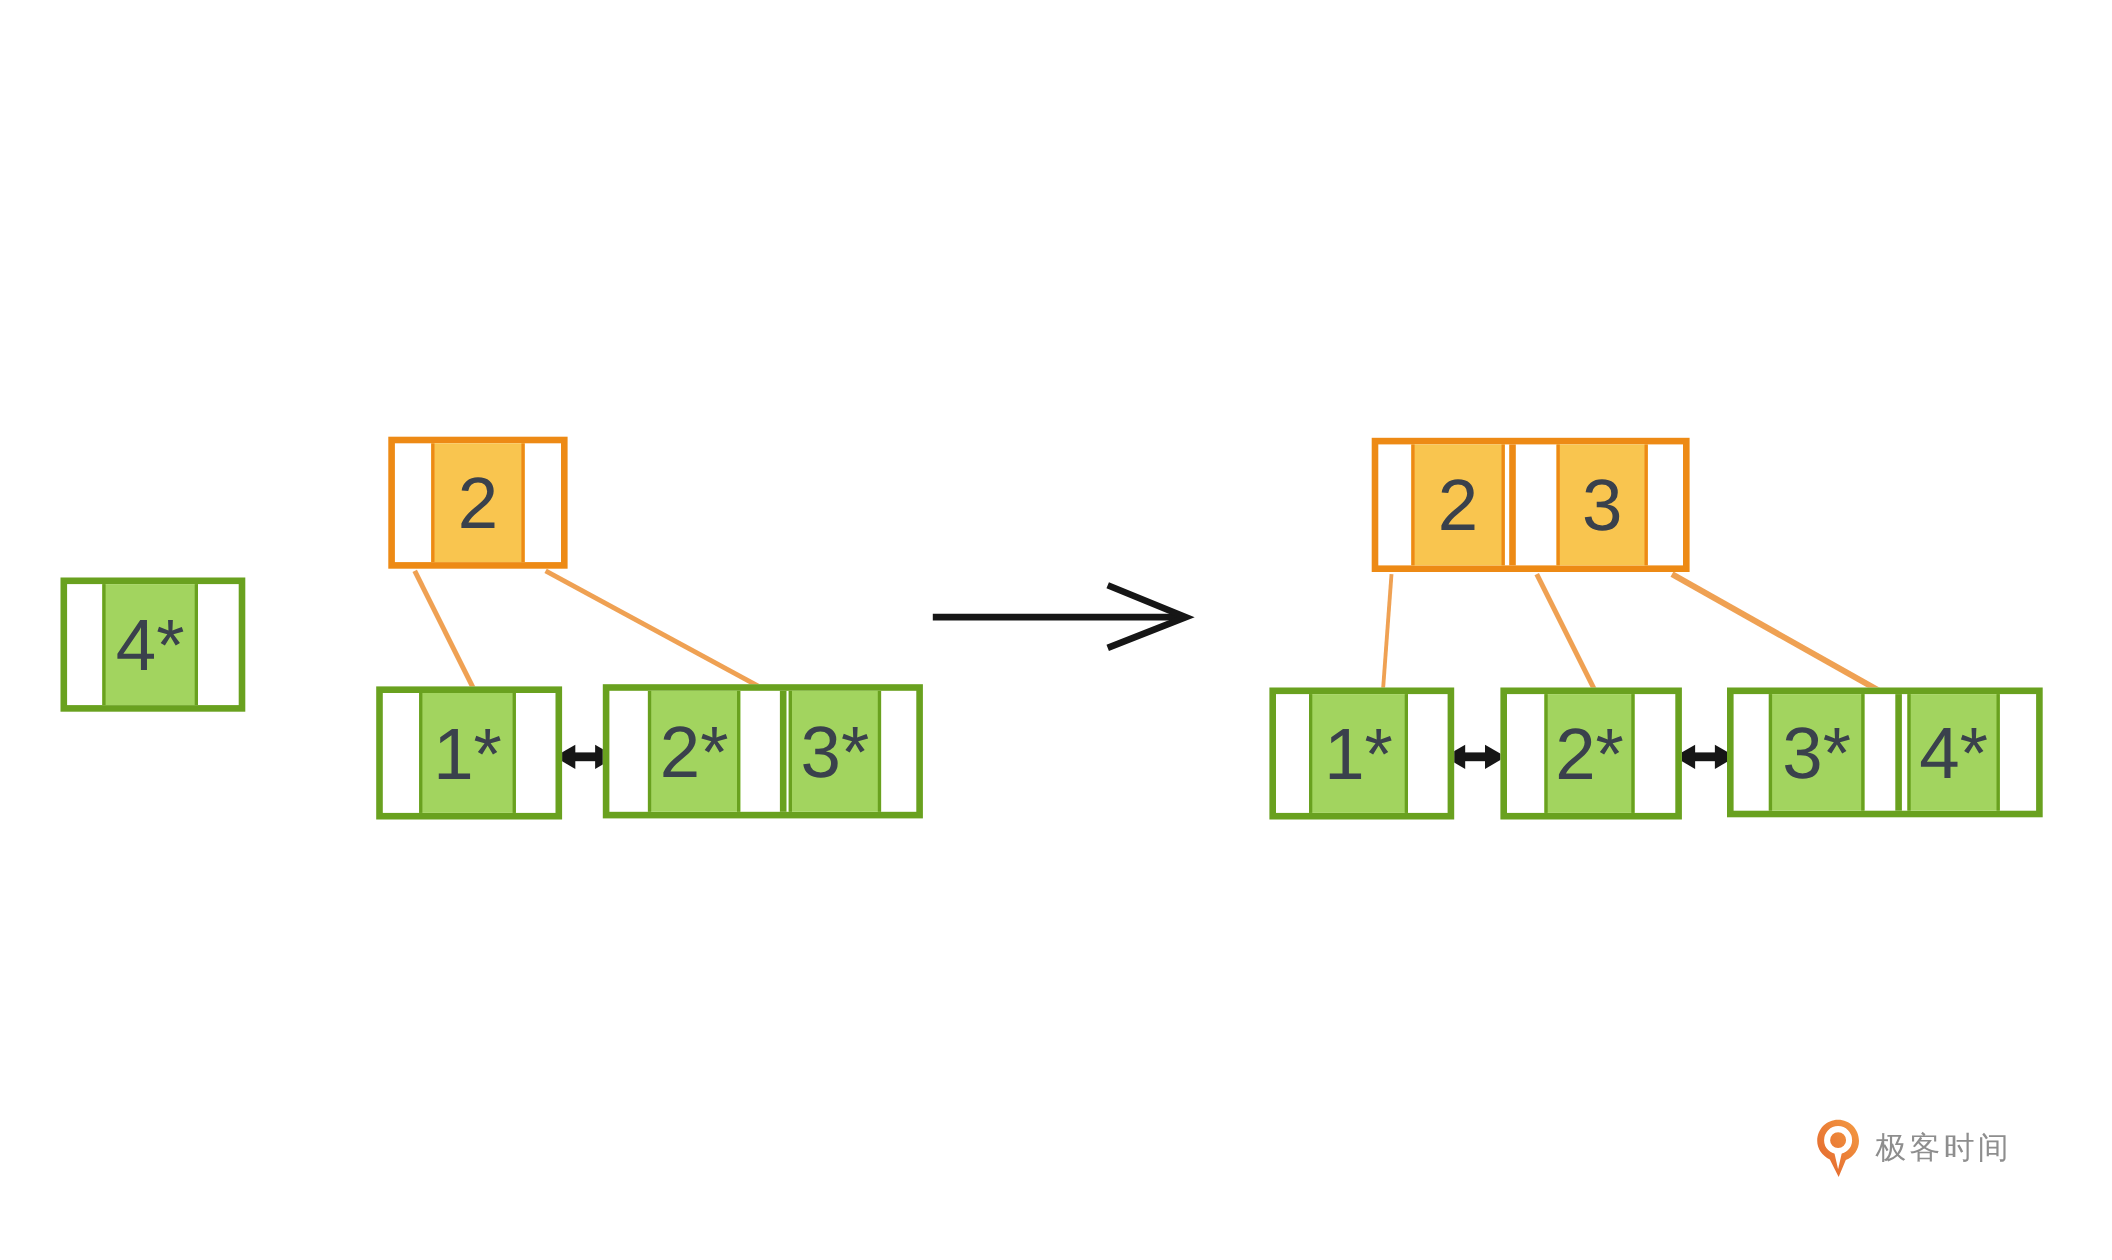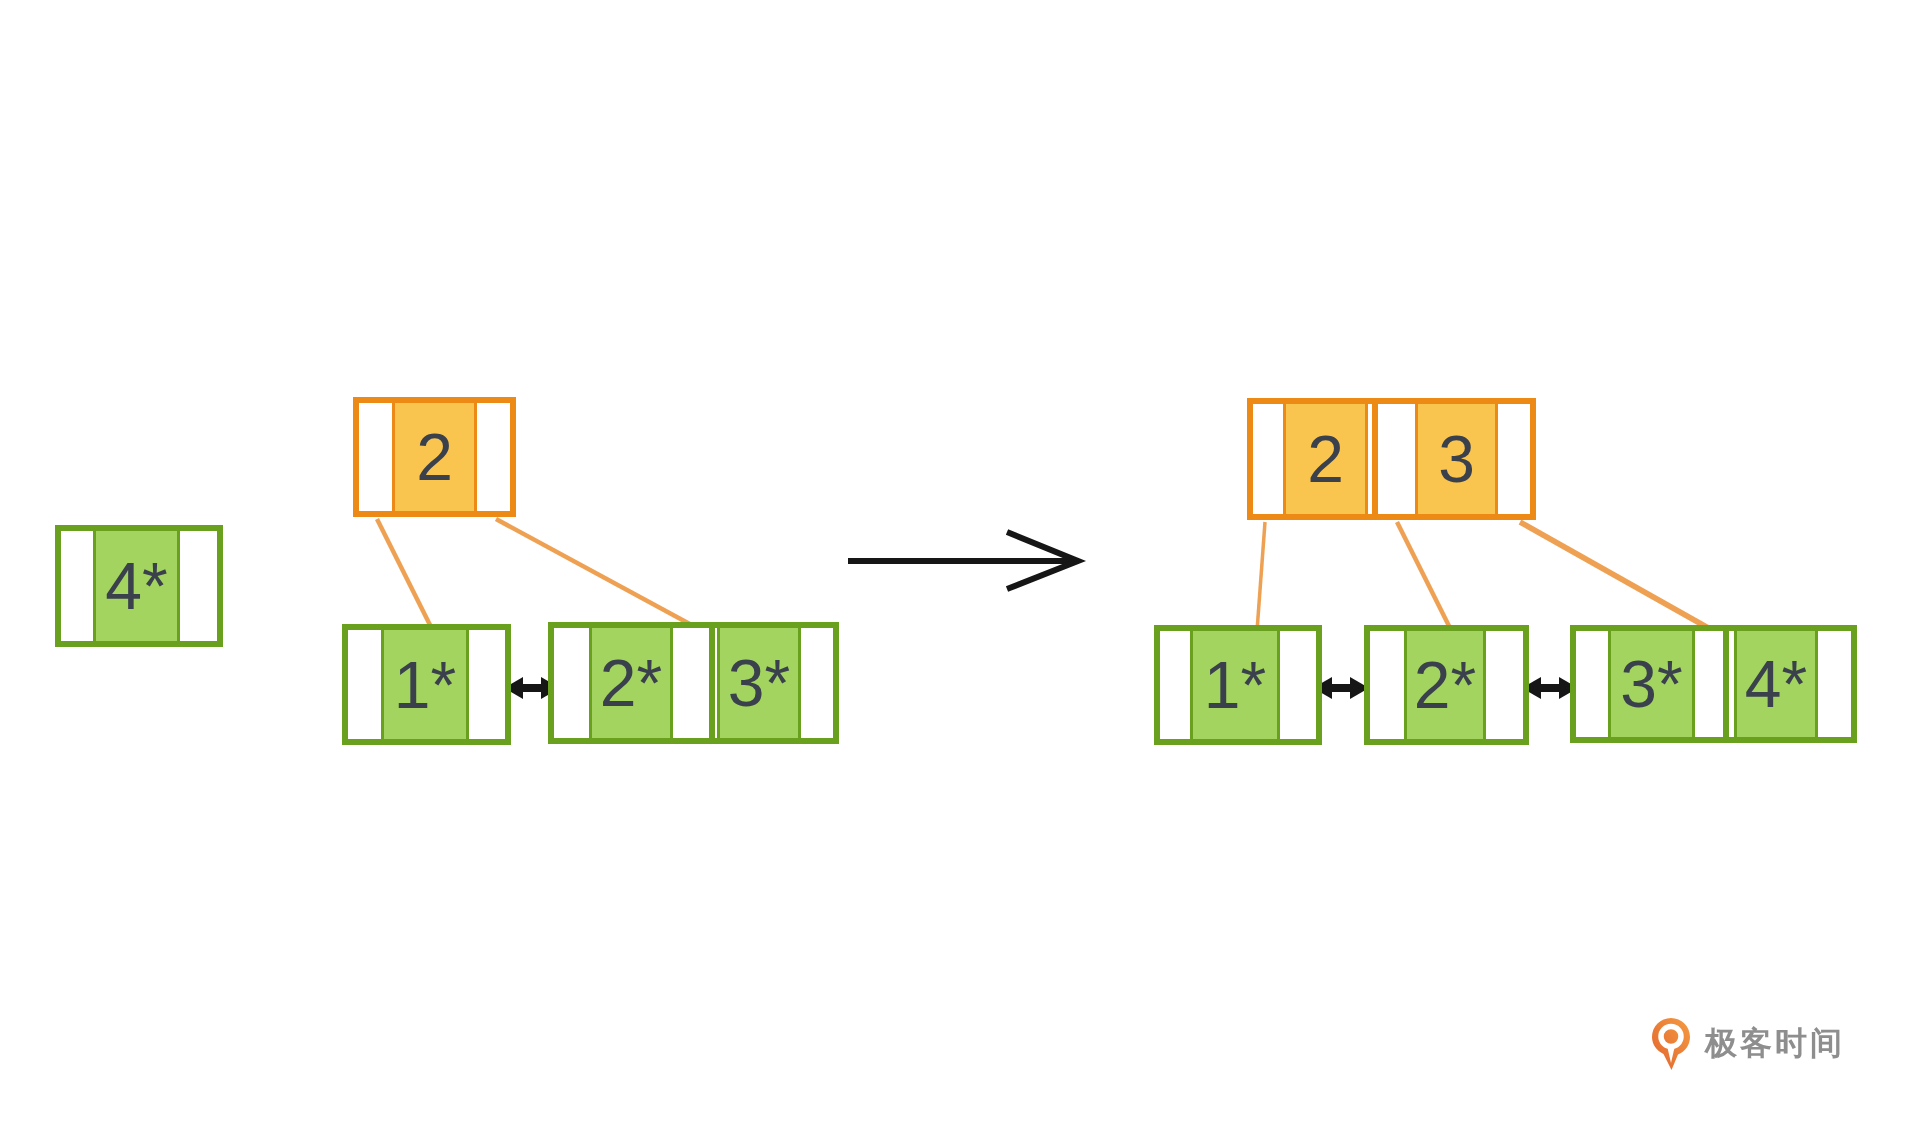--- a/index.html
+++ b/index.html
@@ -28,21 +28,21 @@
   }
   .cell.gfill{background:var(--green-fill);border-left:3px solid var(--green-border);border-right:3px solid var(--green-border);}
   .cell.ofill{background:var(--orange-fill);border-left:3px solid var(--orange-border);border-right:3px solid var(--orange-border);}
   .vdivider{position:absolute;top:0;bottom:0;width:6px;z-index:3;}
   .vdivider.green{background:var(--green-border);}
   .vdivider.orange{background:var(--orange-border);}
   #logo{
     position:absolute;left:1650px;top:1016px;display:flex;align-items:center;gap:13px;z-index:2;
   }
   #logo .logo-text{
-    font-size:32px;color:var(--logo-text-gray);letter-spacing:3px;font-weight:700;
+    font-size:28px;color:var(--logo-text-gray);letter-spacing:3px;font-weight:400;
     font-family:"Liberation Sans", sans-serif;
   }
   svg{display:block;}
 </style>
 </head>
 <body>
 
 <div id="canvas">
 
   <svg class="layer" width="1920" height="1145" viewBox="0 0 1920 1145" xmlns="http://www.w3.org/2000/svg">

